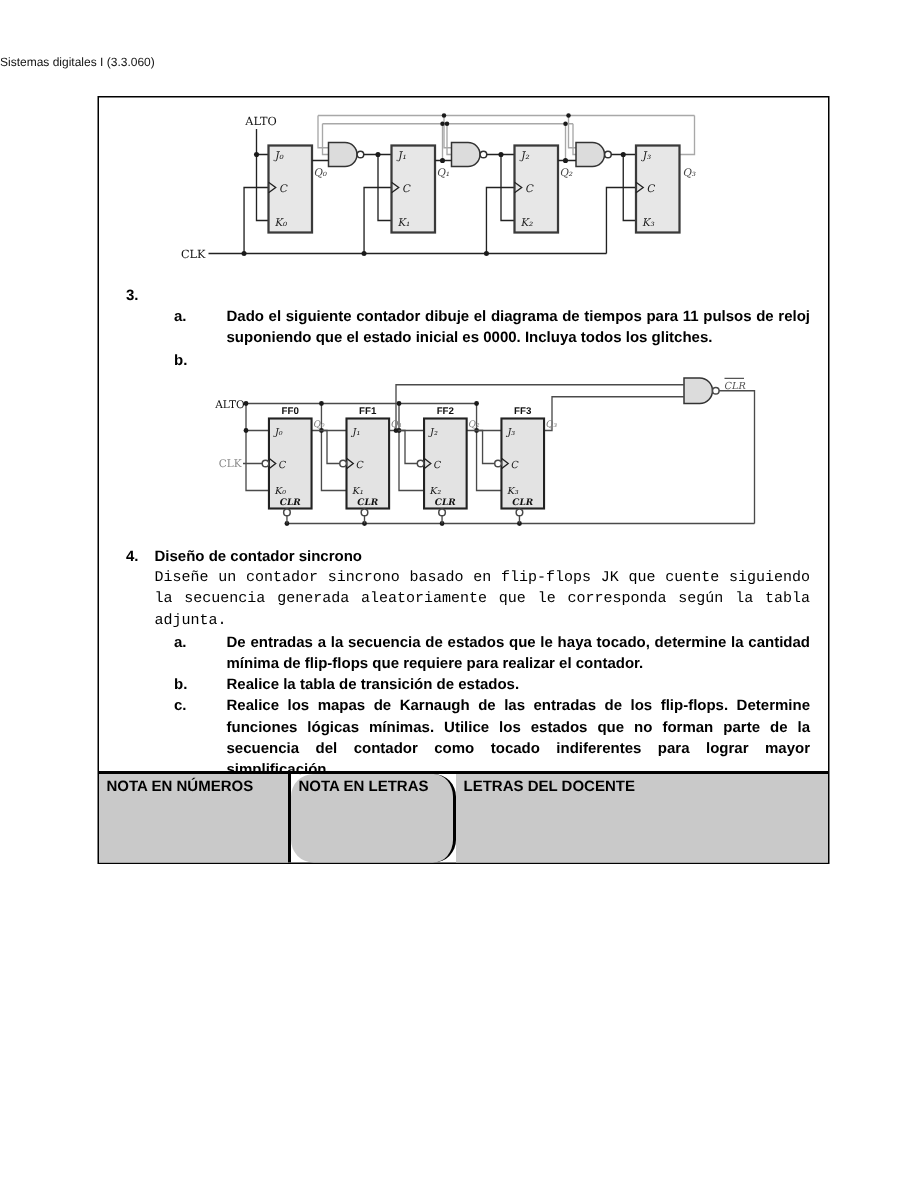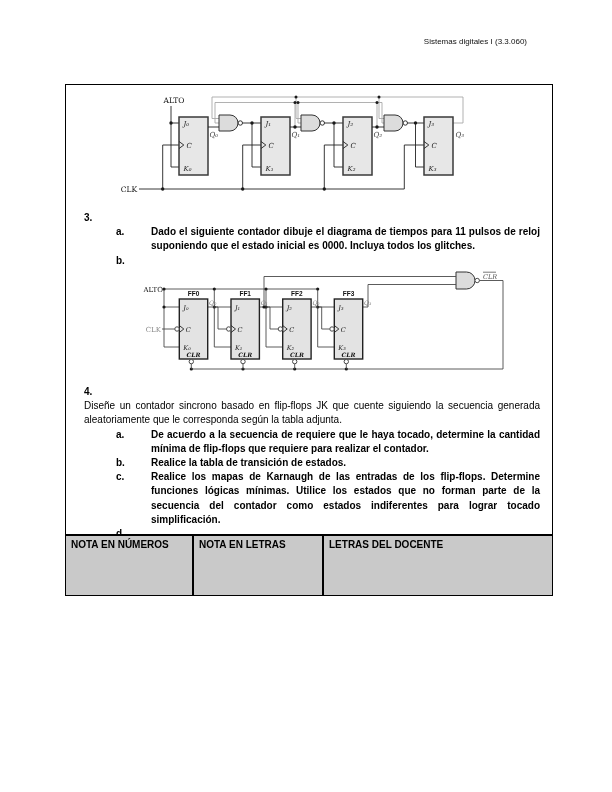--- a/index.html
+++ b/index.html
@@ -1,38 +1,38 @@
 <!DOCTYPE html>
 <html><head>
 <meta charset="utf-8">
 <style>
   html,body{margin:0;padding:0;background:#888;}
   #page{position:relative;width:612px;height:792px;background:#fff;margin:0 auto;
         font-family:"Liberation Sans",sans-serif;color:#000;overflow:hidden;}
-  #hdr{position:absolute;top:37px;left:0;right:85px;text-align:right;font-size:8px;color:#111;}
-  #box{position:absolute;top:84px;left:65px;width:488px;height:512px;border:1.8px solid #000;
+  #hdr{position:absolute;top:37px;left:0;right:85px;font-size:8px;color:#111;}
+  #box{position:absolute;top:64px;left:65px;width:488px;height:512px;border:1.8px solid #000;
        box-sizing:border-box;background:#fff;}
   svg{position:absolute;left:0;}
   #svg1{top:0;}
   #svg2{top:182px;}
   .txtblock{position:absolute;left:18px;width:456px;font-size:10px;line-height:14.2px;}
   #item3{top:126px;}
   #item4{top:300px;}
   .head{display:flex;font-weight:bold;}
   .head .num{width:19px;flex:none;}
-  .intro{text-align:justify;text-align-last:left;}
+  .intro{margin-left:19px;text-align:justify;text-align-last:left;font-family:Liberation Mono, monospace;}
   .sub{display:flex;padding-left:32px;}
   .sub .letter{width:35px;flex:none;font-weight:bold;}
   .sub .subtext{flex:1;text-align:justify;text-align-last:left;font-weight:bold;}
   #gradetable{position:absolute;left:0;right:0;bottom:0;height:61px;display:flex;
               border-top:2.2px solid #000;box-sizing:border-box;}
   .gcell{background:#c9c9c9;border-right:2.2px solid #000;box-sizing:border-box;
          font-weight:bold;font-size:10px;padding:3px 16px 0 5px;}
   .gcell.c1{width:128px;flex:none;}
-  .gcell.c2{width:130px;flex:none;}
+  .gcell.c2{width:110px;flex:none;border-radius:15px;}
   .gcell.c3{flex:1;border-right:none;}
   .wire{stroke:#222;stroke-width:0.9;fill:none;}
   .wire2{stroke:#4a4a4a;stroke-width:0.9;fill:none;}
   .gray{stroke:#a8a8a8;stroke-width:0.9;fill:none;}
   .ffbox{fill:#e7e7e7;stroke:#3a3a3a;stroke-width:1.5;}
   .ffbox2{fill:#e3e3e3;stroke:#222;stroke-width:1.4;}
   .gate{fill:#dcdcdc;stroke:#333;stroke-width:1;}
   .dot{fill:#1a1a1a;}
   .lbl{font-family:"DejaVu Serif",serif;font-style:italic;font-size:7px;fill:#1a1a1a;}
   .lbl2{font-family:"DejaVu Serif",serif;font-style:italic;font-size:6.5px;fill:#1a1a1a;}
@@ -279,33 +279,34 @@
         <text class="clrlbl" x="282.5" y="89.5" text-anchor="middle">CLR</text>
         <circle class="bubble2" cx="280.3" cy="94.6" r="2.2"></circle>
         <path class="wire2" d="M280.3,96.8 V102"></path>
         <text class="qlbl2" x="298" y="37.5">Q₃</text>
       </g>
     </svg>
 
     <div id="item4" class="txtblock">
       <div class="head">
         <span class="num">4.</span>
+        <span>Diseño de contador sincrono</span>
       </div>
       <div class="intro">Diseñe un contador sincrono basado en flip-flops JK que cuente siguiendo la secuencia generada aleatoriamente que le corresponda según la tabla adjunta.</div>
       <div class="sub">
         <span class="letter">a.</span>
-        <div class="subtext">De acuerdo a la secuencia de requiere que le haya tocado, determine la cantidad mínima de flip-flops que requiere para realizar el contador.</div>
+        <div class="subtext">De entradas a la secuencia de estados que le haya tocado, determine la cantidad mínima de flip-flops que requiere para realizar el contador.</div>
       </div>
       <div class="sub">
         <span class="letter">b.</span>
         <div class="subtext">Realice la tabla de transición de estados.</div>
       </div>
       <div class="sub">
         <span class="letter">c.</span>
-        <div class="subtext">Realice los mapas de Karnaugh de las entradas de los flip-flops. Determine funciones lógicas mínimas. Utilice los estados que no forman parte de la secuencia del contador como estados indiferentes para lograr tocado simplificación.</div>
+        <div class="subtext">Realice los mapas de Karnaugh de las entradas de los flip-flops. Determine funciones lógicas mínimas. Utilice los estados que no forman parte de la secuencia del contador como tocado indiferentes para lograr mayor simplificación.</div>
       </div>
       <div class="sub">
         <span class="letter">d.</span>
       </div>
     </div>
 
     <div id="gradetable">
       <div class="gcell c1">NOTA EN NÚMEROS</div>
       <div class="gcell c2">NOTA EN LETRAS</div>
       <div class="gcell c3">LETRAS DEL DOCENTE</div>

